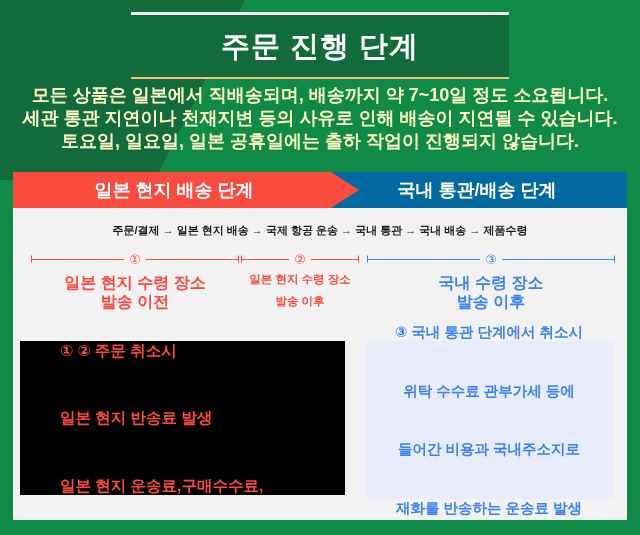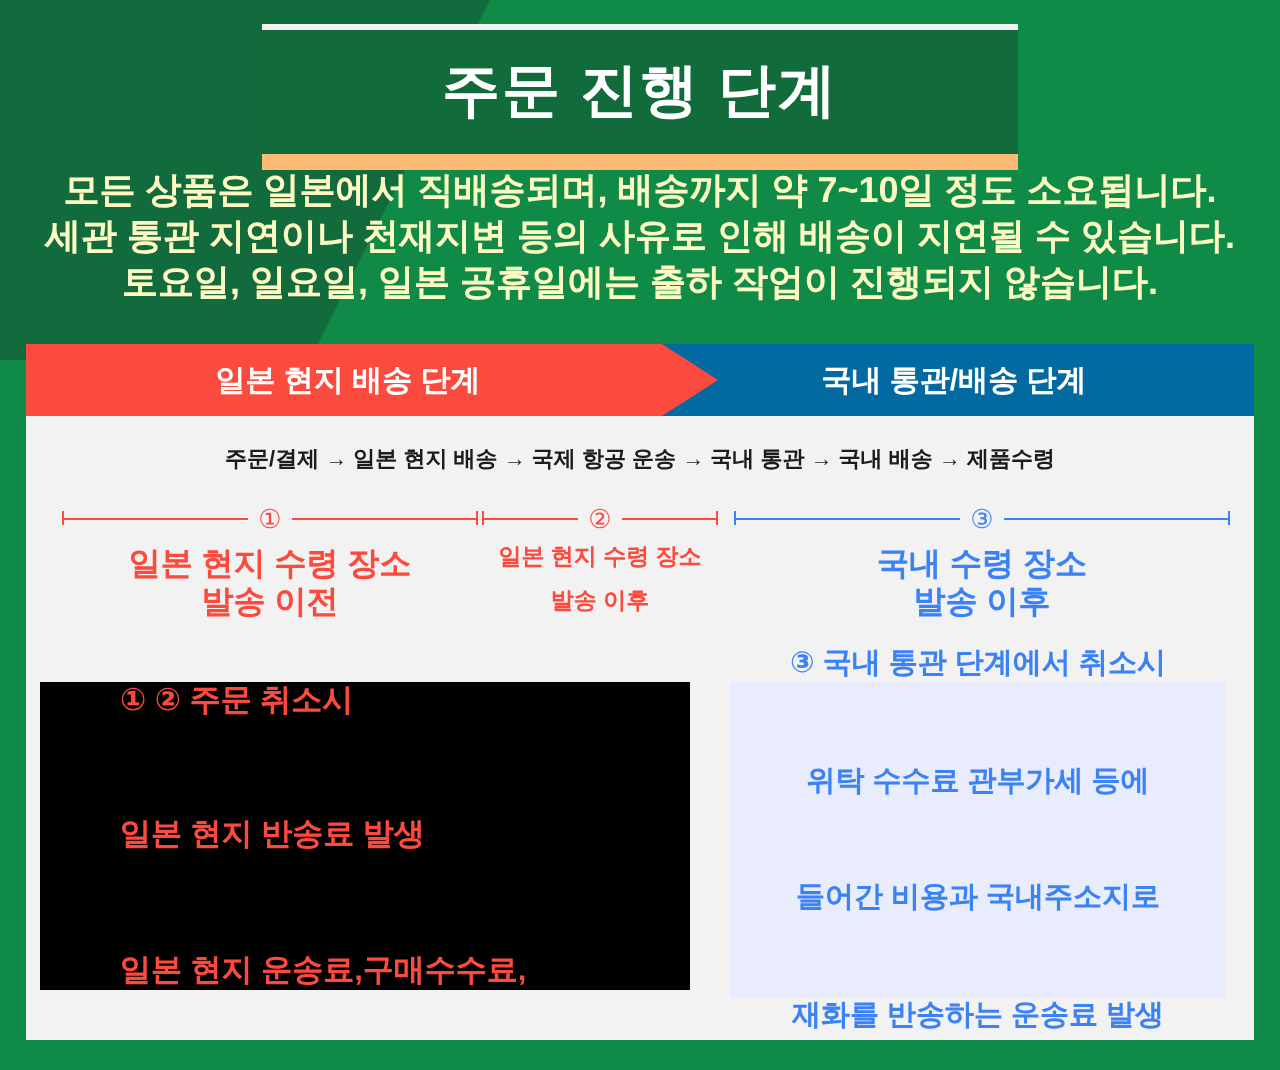--- a/index.html
+++ b/index.html
@@ -48,21 +48,21 @@
     position: absolute;
     left: 131px;
     top: 12px;
     width: 378px;
     height: 62px;
     background: #116b3b;
     display: flex;
     align-items: center;
     justify-content: center;
     border-top: 3px solid #f2f2f2;
-    border-bottom: 8px solid #fdba74;
+    border-bottom: 2px solid #fdba74;
     box-sizing: content-box;
   }
   .title-text {
     color: #ffffff;
     font-size: 29px;
     font-weight: bold;
     letter-spacing: 1px;
     line-height: 1;
     white-space: nowrap;
   }
@@ -102,21 +102,21 @@
   .tab {
     position: absolute;
     top: 0;
     height: 36px;
     display: flex;
     align-items: center;
     justify-content: center;
   }
   .tab-label {
     color: #ffffff;
-    font-size: 15px;
+    font-size: 18px;
     font-weight: bold;
     white-space: nowrap;
     line-height: 1;
   }
   .tab-blue {
     left: 294px;
     width: 320px;
     background: #0369a1;
   }
   .tab-blue .tab-label { transform: translateX(10px); }

